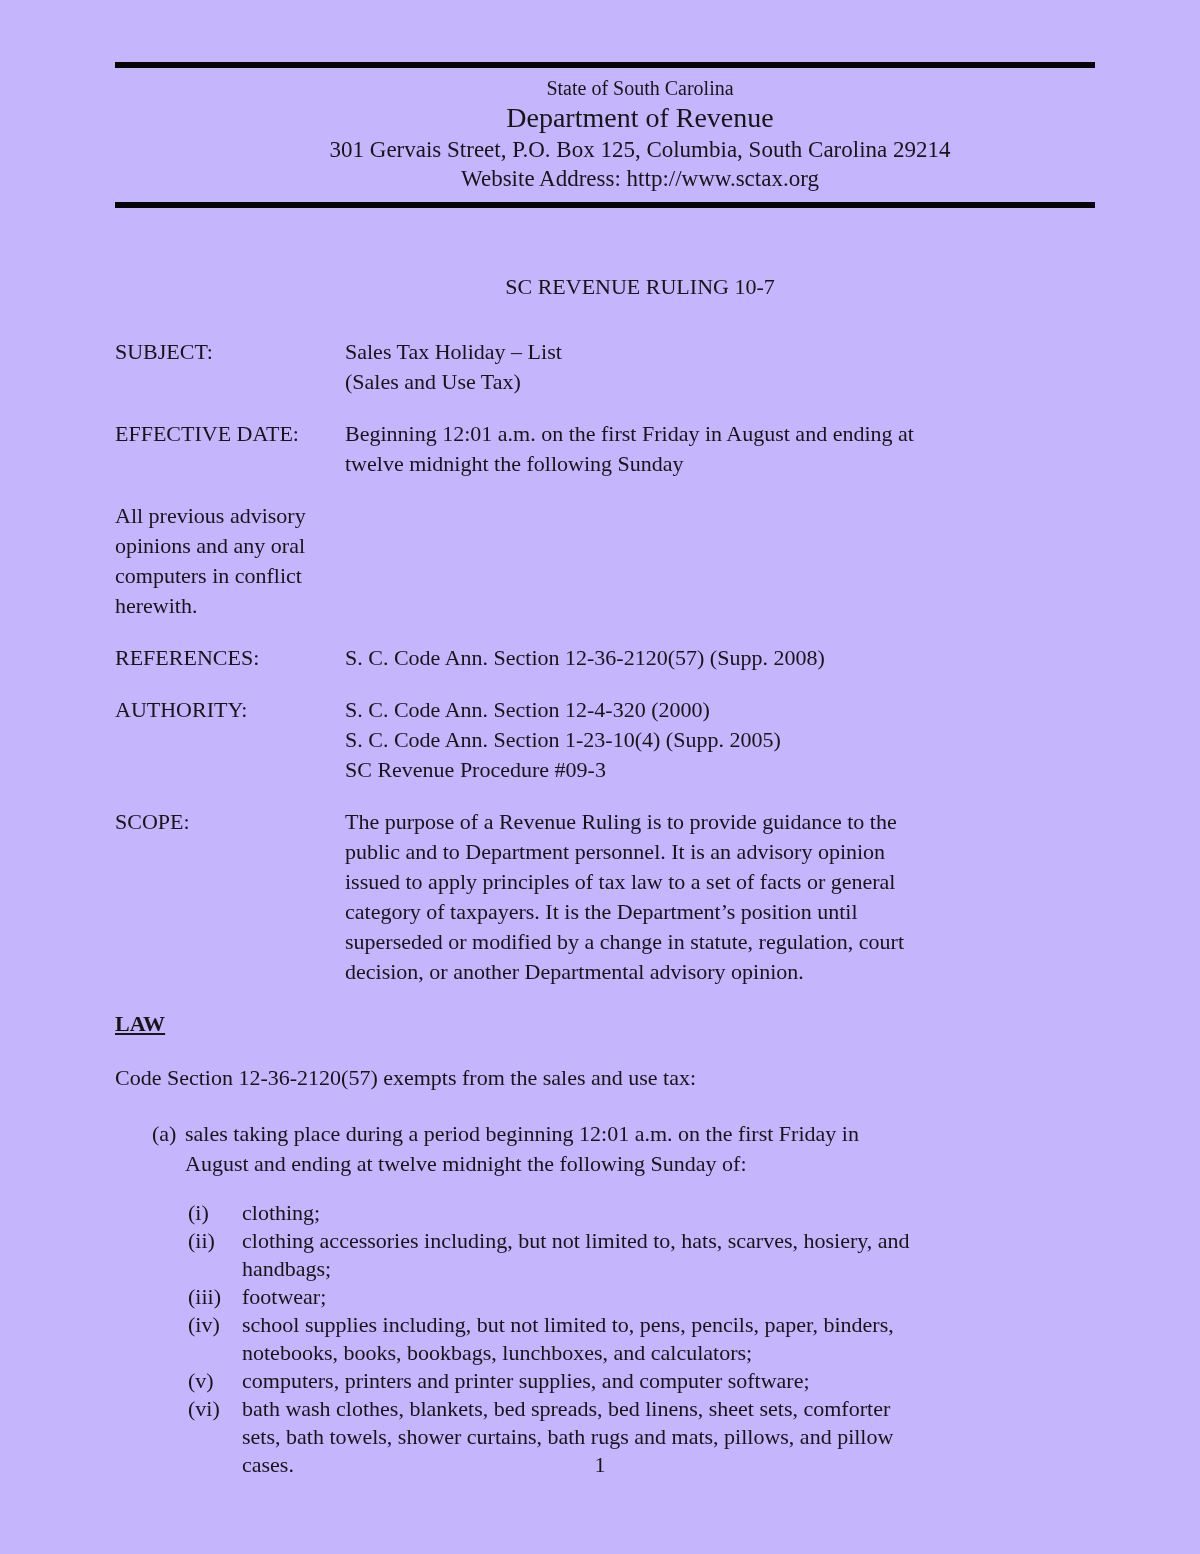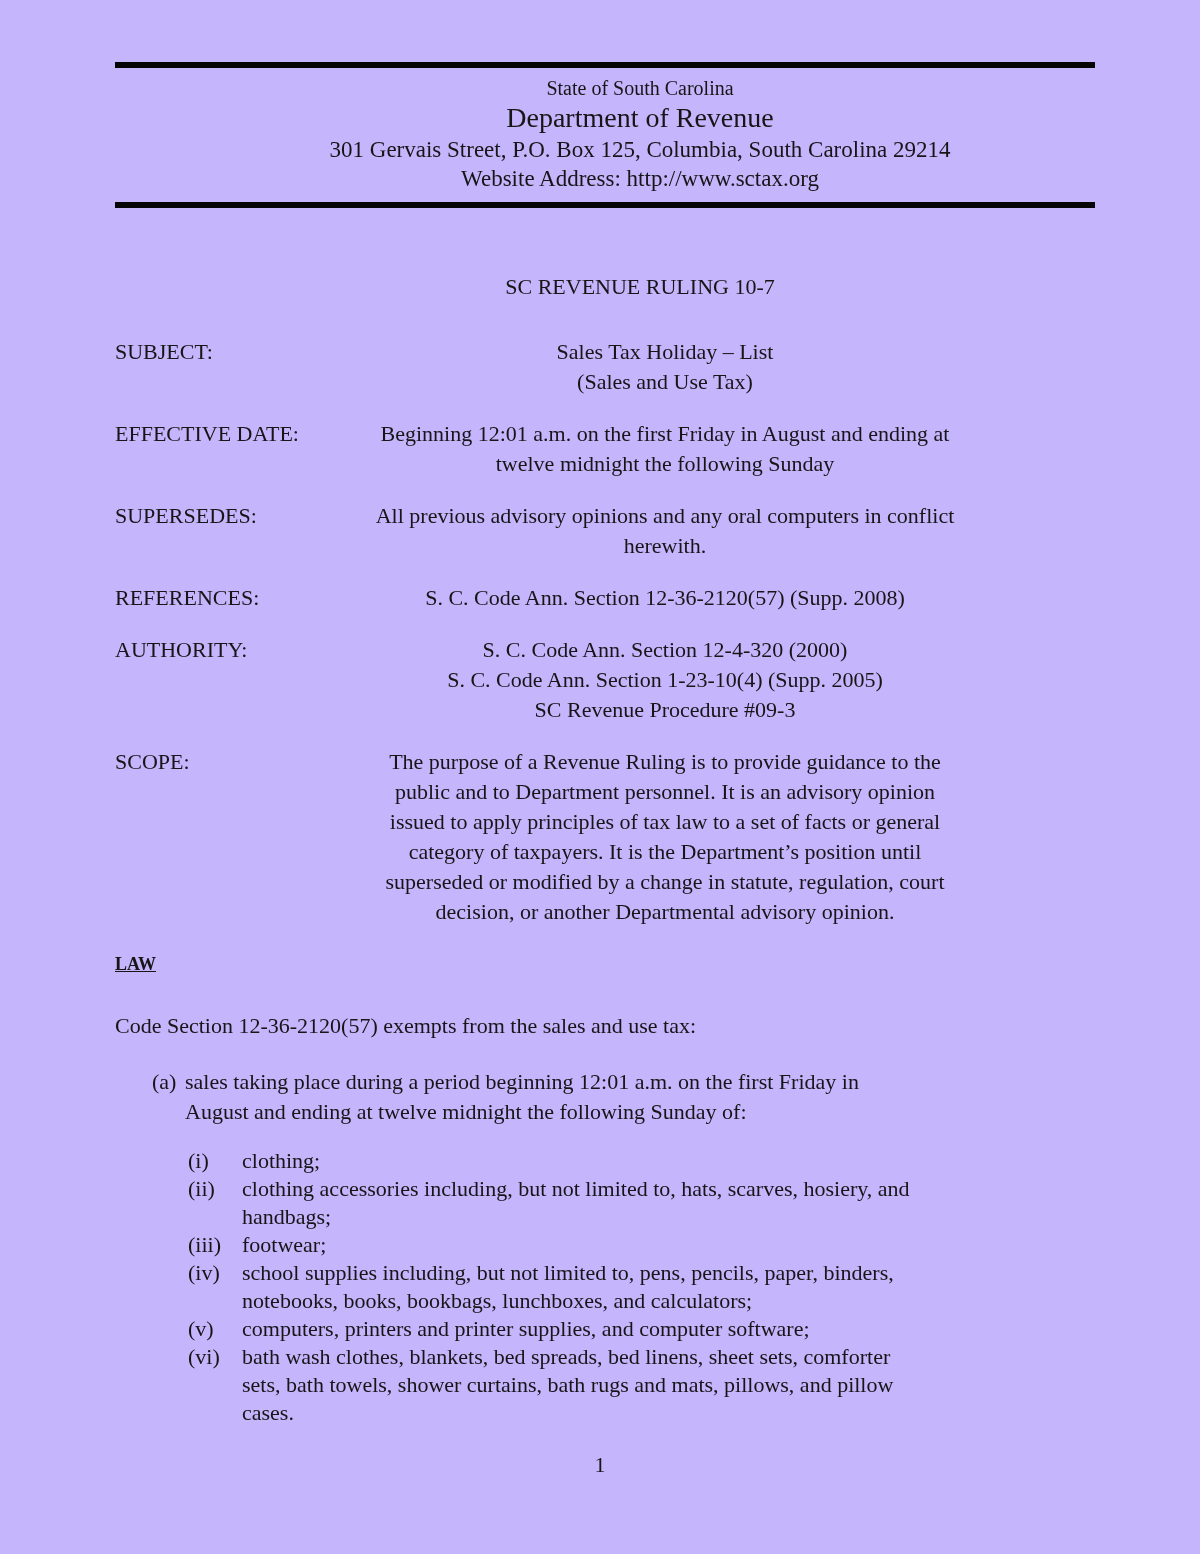--- a/index.html
+++ b/index.html
@@ -38,29 +38,29 @@
     margin: 64px -175px 0 -105px;
   }
   .meta { margin-top: 35px; }
   .meta-row {
     display: grid;
     grid-template-columns: 230px 1fr;
     margin-bottom: 22px;
   }
   .meta-label { white-space: nowrap; }
   .lines { white-space: pre-line; }
-  .meta-value { max-width: 640px; text-align: center; }
+  .meta-value { max-width: 640px; }
   .law-heading {
     margin-top: 12px;
-    font-size: 18px;
+    font-size: 22px;
     font-weight: bold;
     text-decoration: underline;
     line-height: 30px;
   }
-  .law-intro { margin-top: 32px; }
+  .law-intro { margin-top: 24px; }
   .item-a {
     display: grid;
     grid-template-columns: 33px 1fr;
     margin-left: 37px;
     margin-top: 26px;
   }
   .sub-list { margin-top: 20px; margin-left: 73px; }
   .sub-item {
     display: grid;
     grid-template-columns: 54px 1fr;
@@ -98,21 +98,20 @@
       <div class="meta-label">SUBJECT:</div>
       <div class="meta-value lines">Sales Tax Holiday – List
 (Sales and Use Tax)</div>
     </div>
     <div class="meta-row">
       <div class="meta-label">EFFECTIVE DATE:</div>
       <div class="meta-value lines">Beginning 12:01 a.m. on the first Friday in August and ending at
 twelve midnight the following Sunday</div>
     </div>
     <div class="meta-row">
-      <div class="meta-label">SUPERSEDES:</div>
       <div class="meta-value lines">All previous advisory opinions and any oral computers in conflict
 herewith.</div>
     </div>
     <div class="meta-row">
       <div class="meta-label">REFERENCES:</div>
       <div class="meta-value lines">S. C. Code Ann. Section 12-36-2120(57) (Supp. 2008)</div>
     </div>
     <div class="meta-row">
       <div class="meta-label">AUTHORITY:</div>
       <div class="meta-value lines">S. C. Code Ann. Section 12-4-320 (2000)

